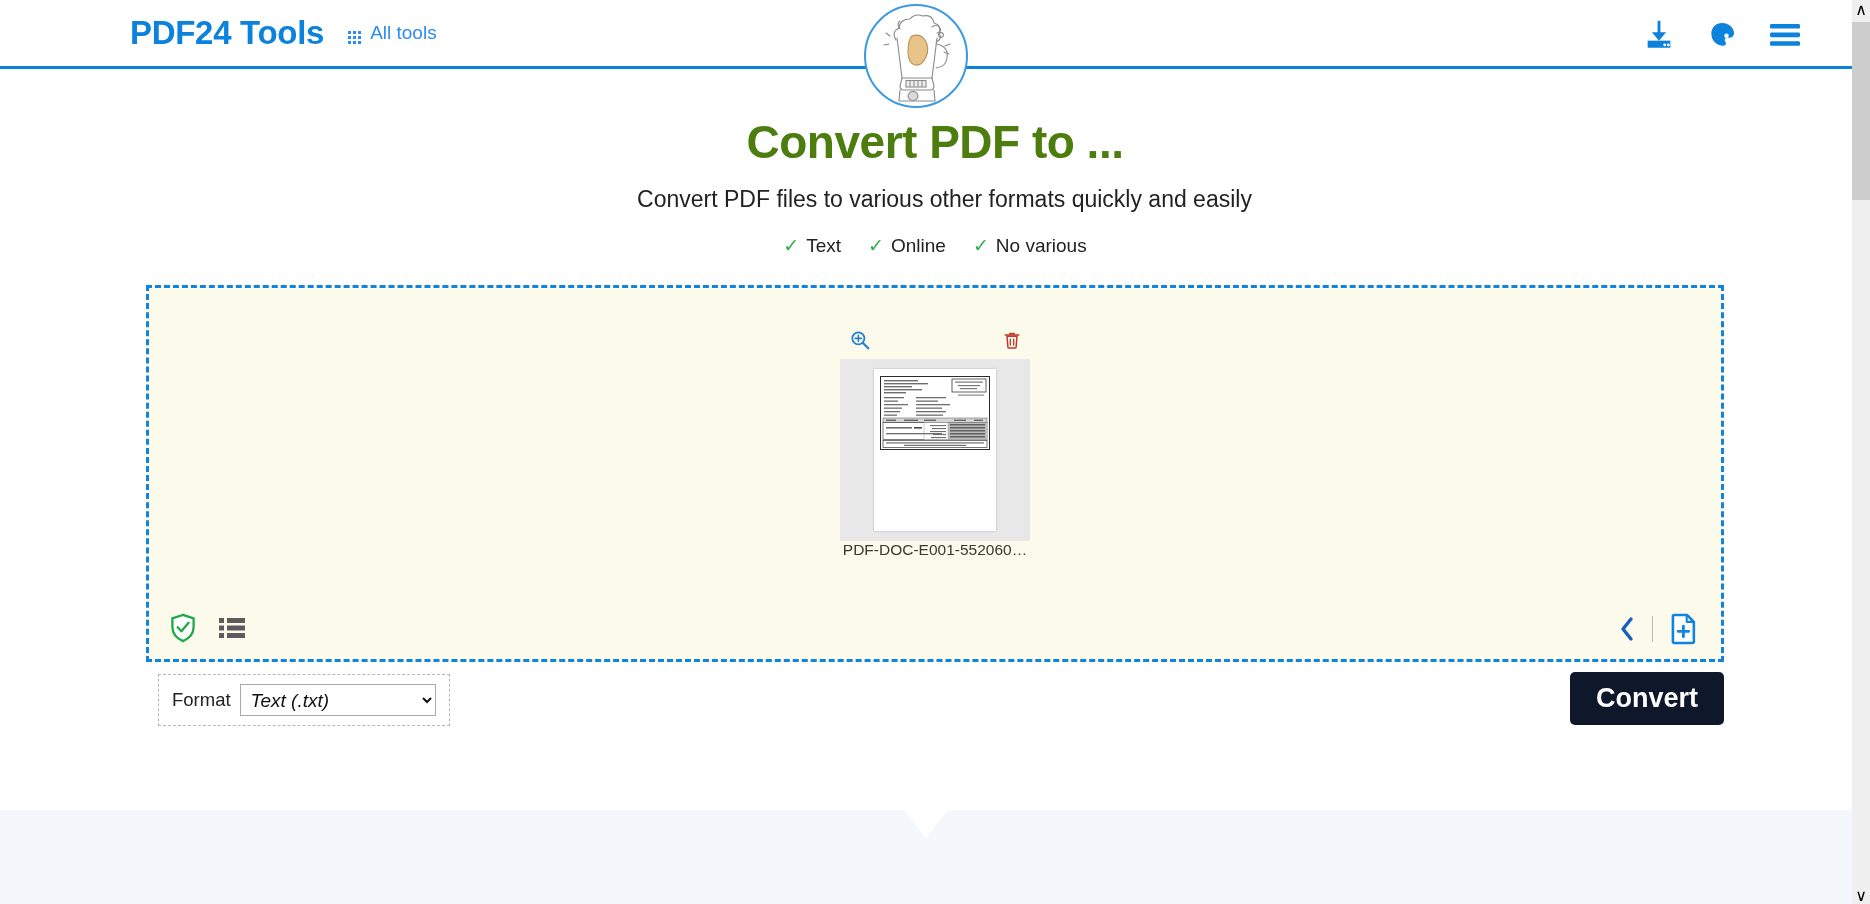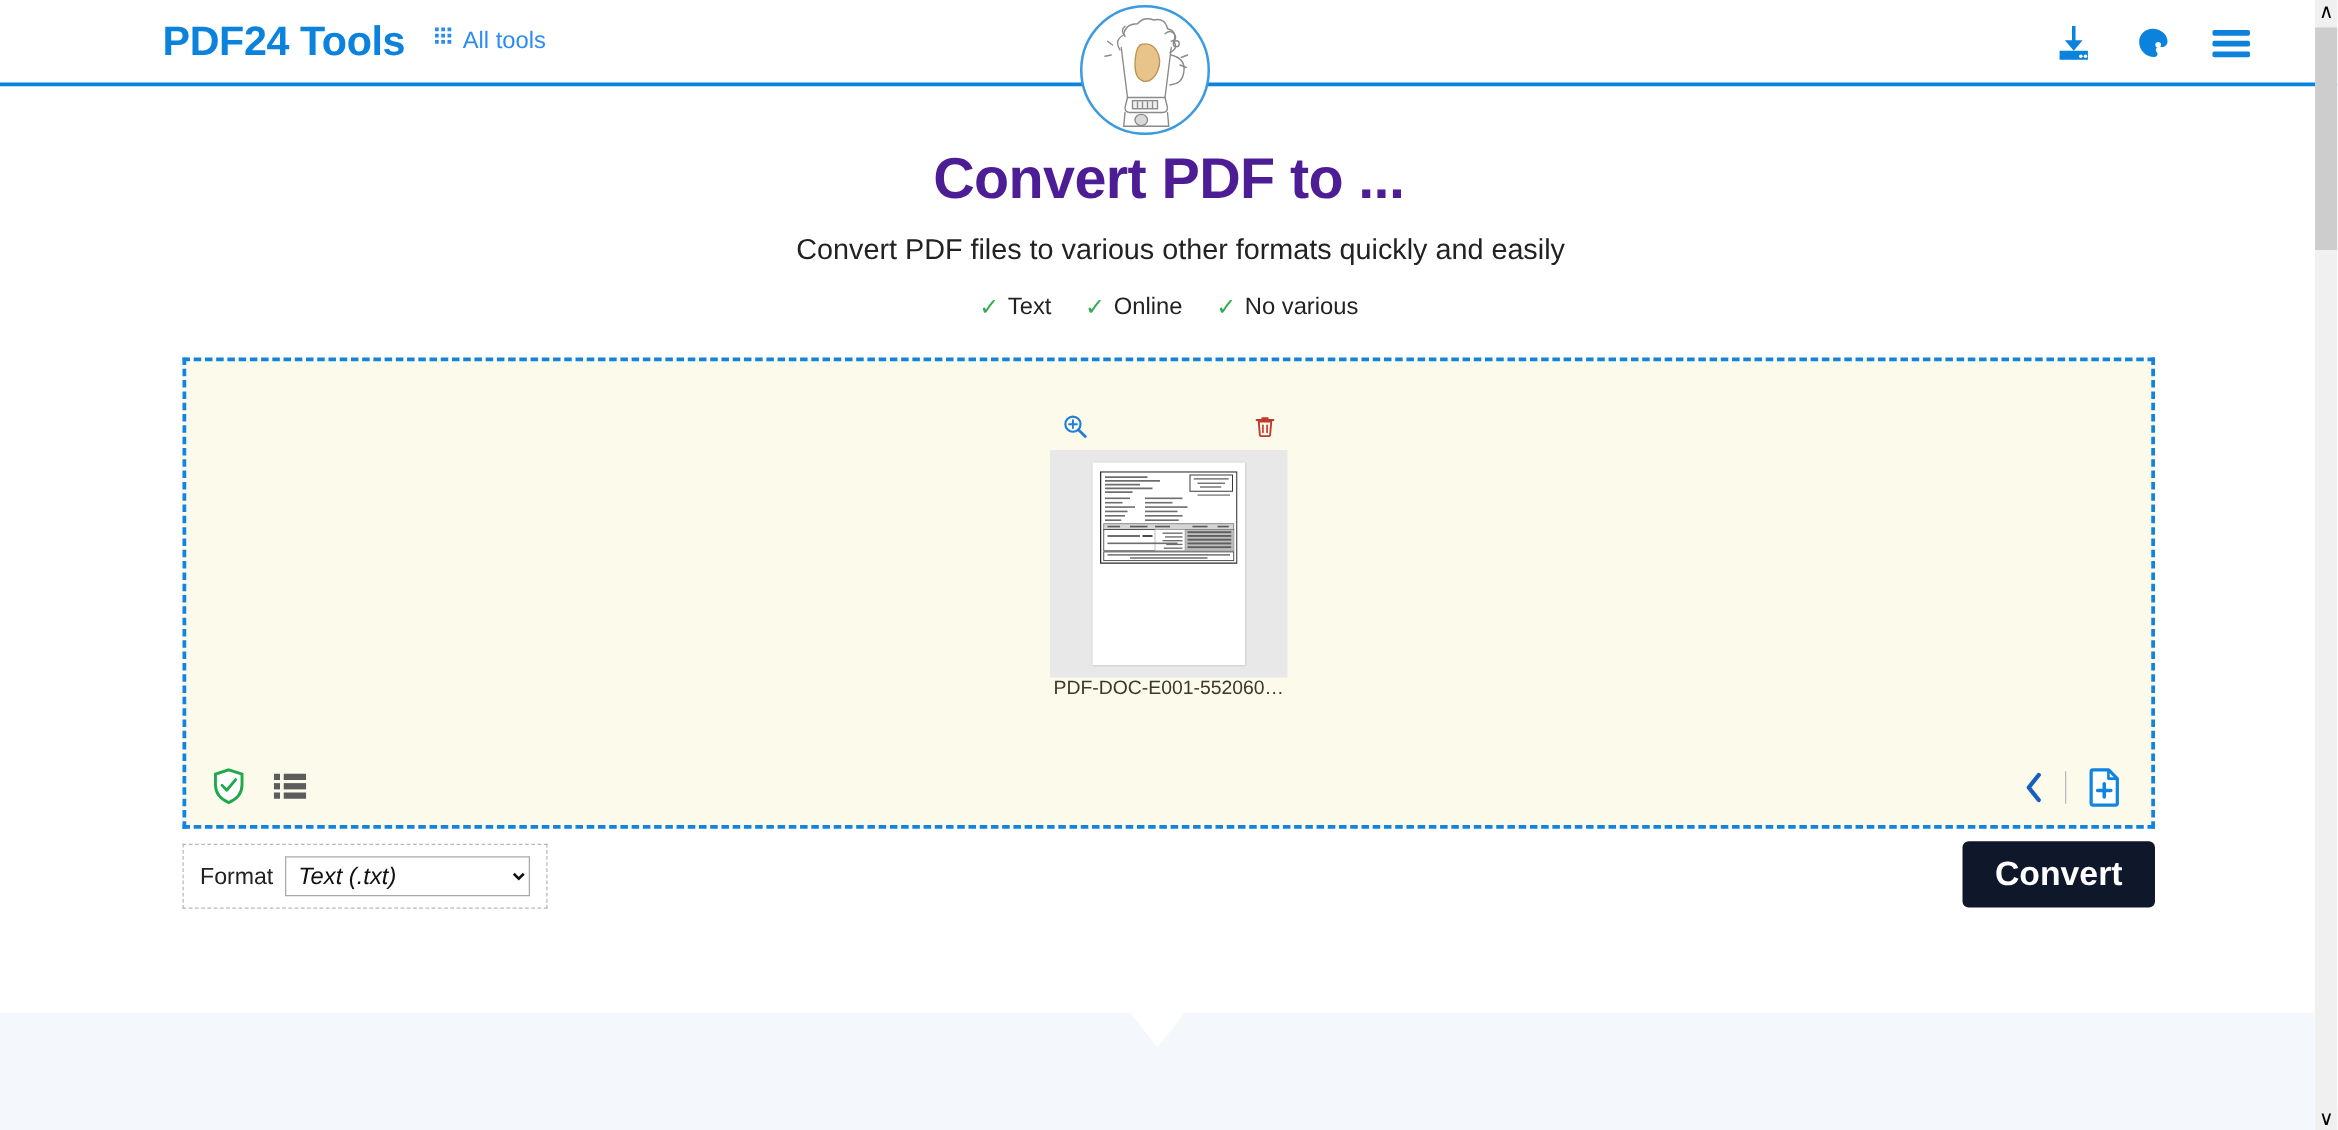--- a/index.html
+++ b/index.html
@@ -40,21 +40,21 @@
   .brand {
     font-size: 33px;
     font-weight: bold;
     color: #0b82dc;
     letter-spacing: -0.3px;
     white-space: nowrap;
     cursor: pointer;
   }
   .alltools {
     display: flex;
-    align-items: flex-start;
+    align-items: flex-end;
     gap: 9px;
     color: #2d8cf0;
     font-size: 19px;
     cursor: pointer;
     white-space: nowrap;
   }
   .grid-icon {
     display: grid;
     grid-template-columns: repeat(3, 3px);
     grid-template-rows: repeat(3, 3px);
@@ -91,21 +91,21 @@
   
   .main {
     position: relative;
     padding-top: 46px;
     text-align: center;
   }
   h1.title {
     margin: 0;
     font-size: 46px;
     font-weight: bold;
-    color: #4c1d95;
+    color: #4d7c0f;
     letter-spacing: -0.5px;
   }
   .subtitle {
     margin: 17px 0 0 0;
     font-size: 23px;
     color: #222222;
     font-weight: normal;
     padding-left: 19px;
   }
   .features {
@@ -196,21 +196,21 @@
 
   
   .options-row {
     position: relative;
     width: 1578px;
     margin: 12px auto 0 auto;
     height: 60px;
   }
   .format-box {
     position: absolute;
-    left: 0;
+    left: 12px;
     top: 0;
     border: 1px dashed #b9b9b9;
     padding: 9px 13px;
     display: flex;
     align-items: center;
     gap: 9px;
     background: transparent;
   }
   .format-label {
     font-size: 18.5px;

